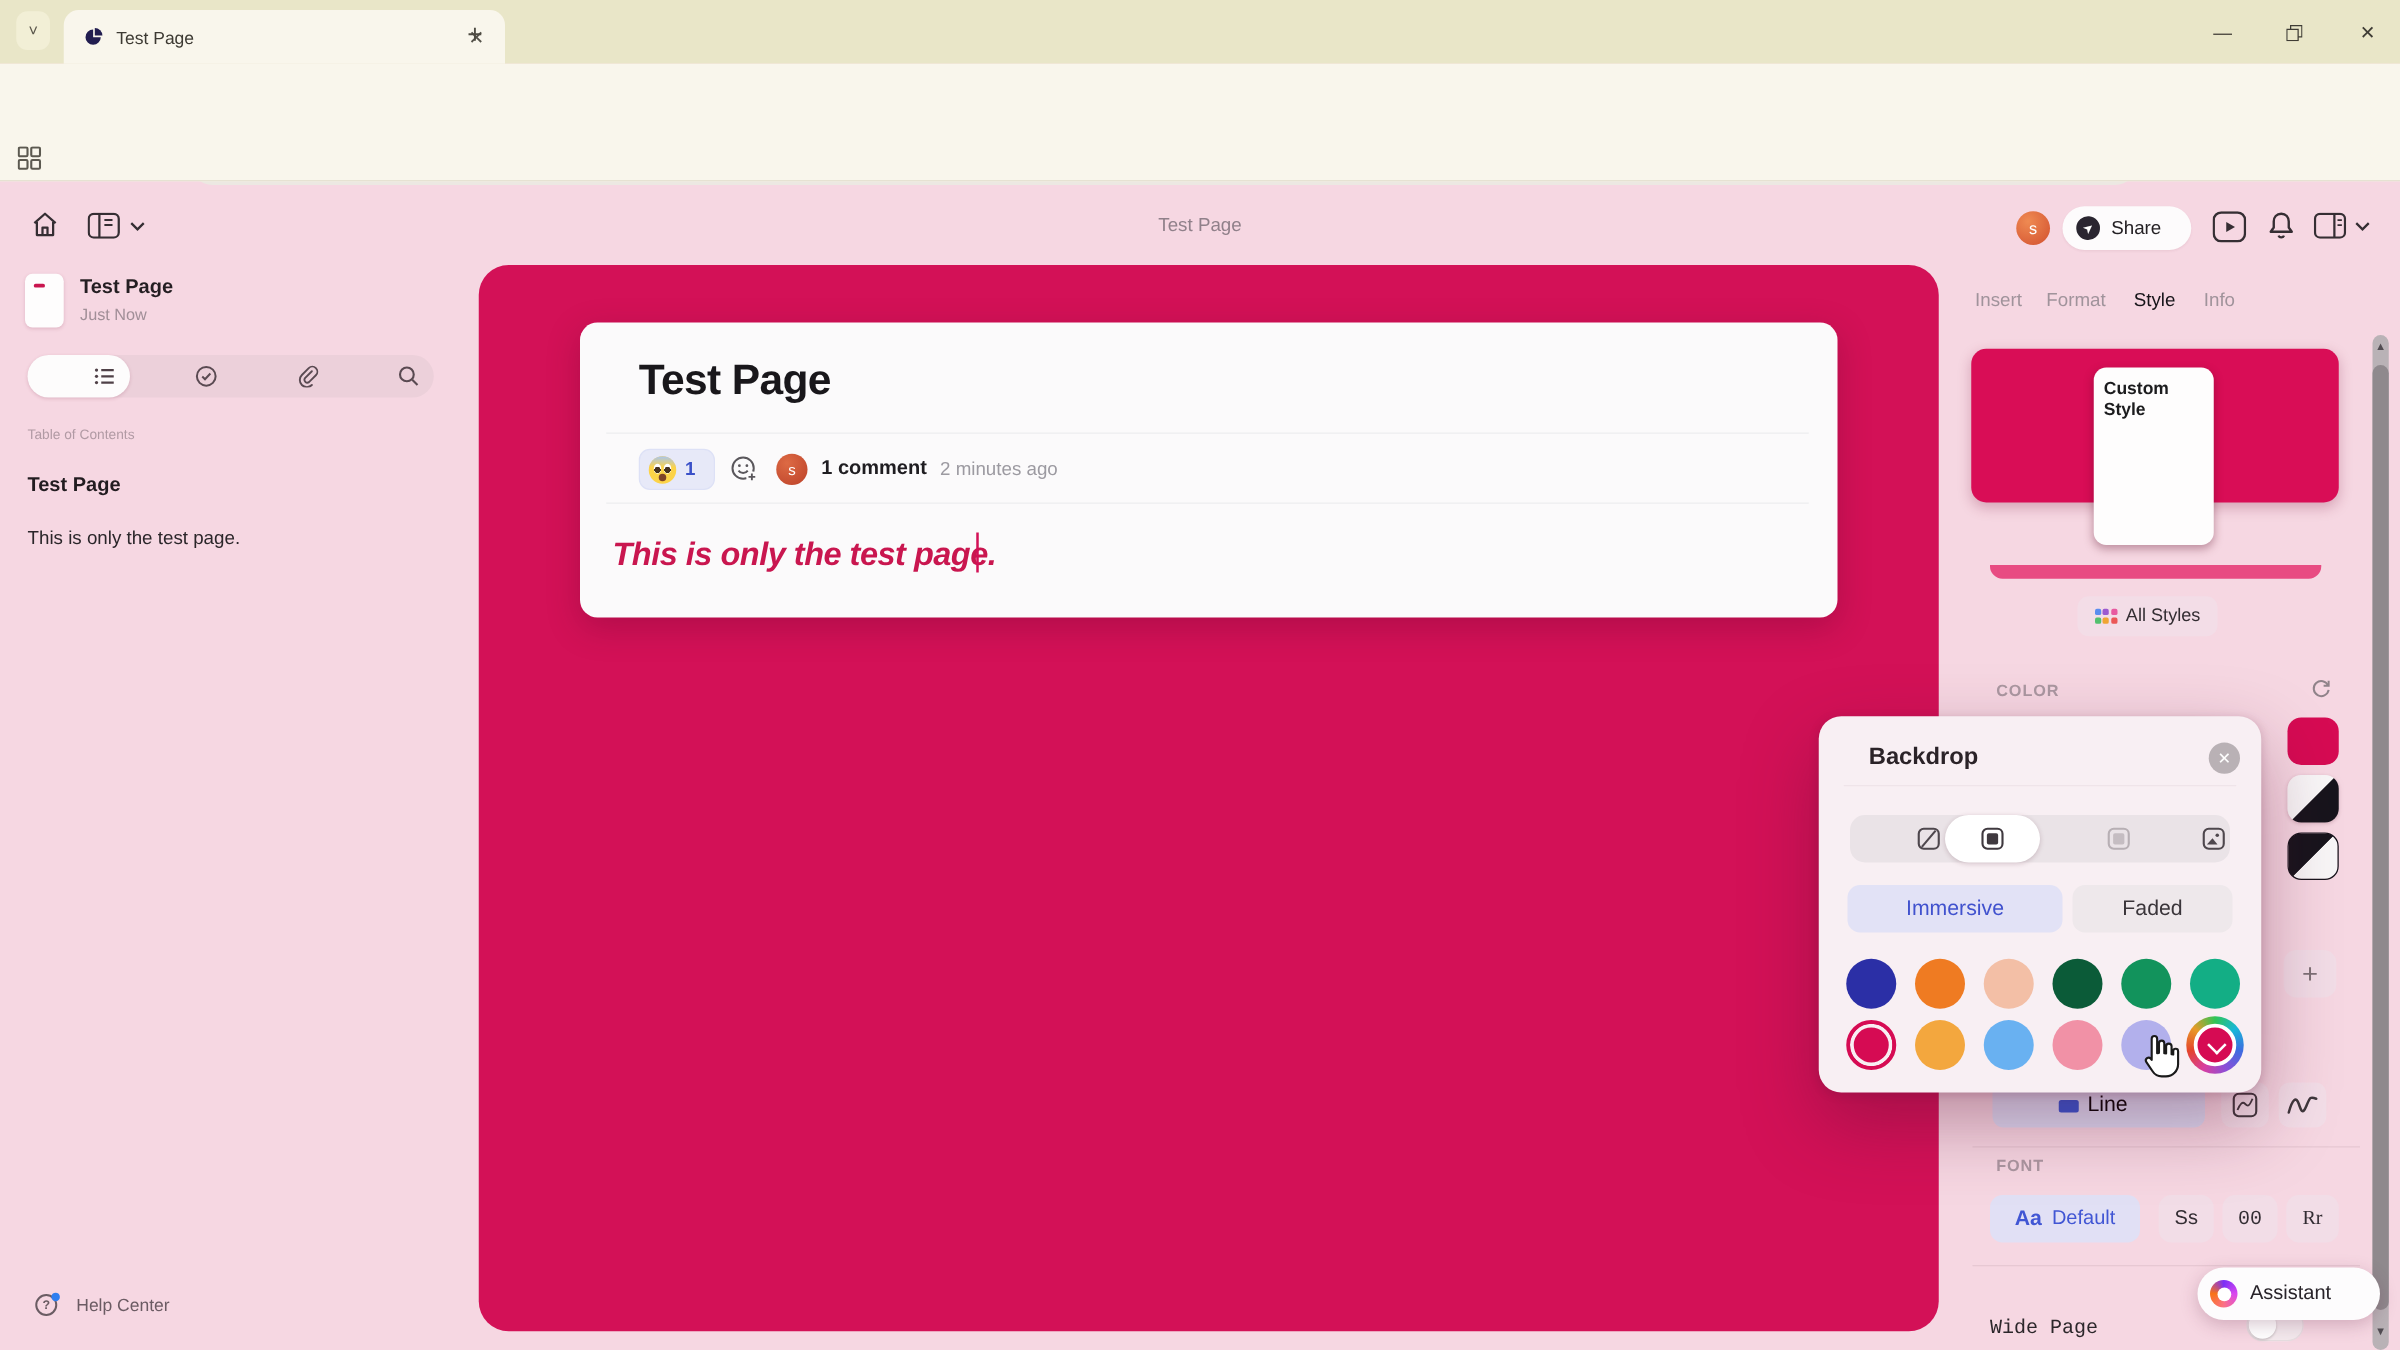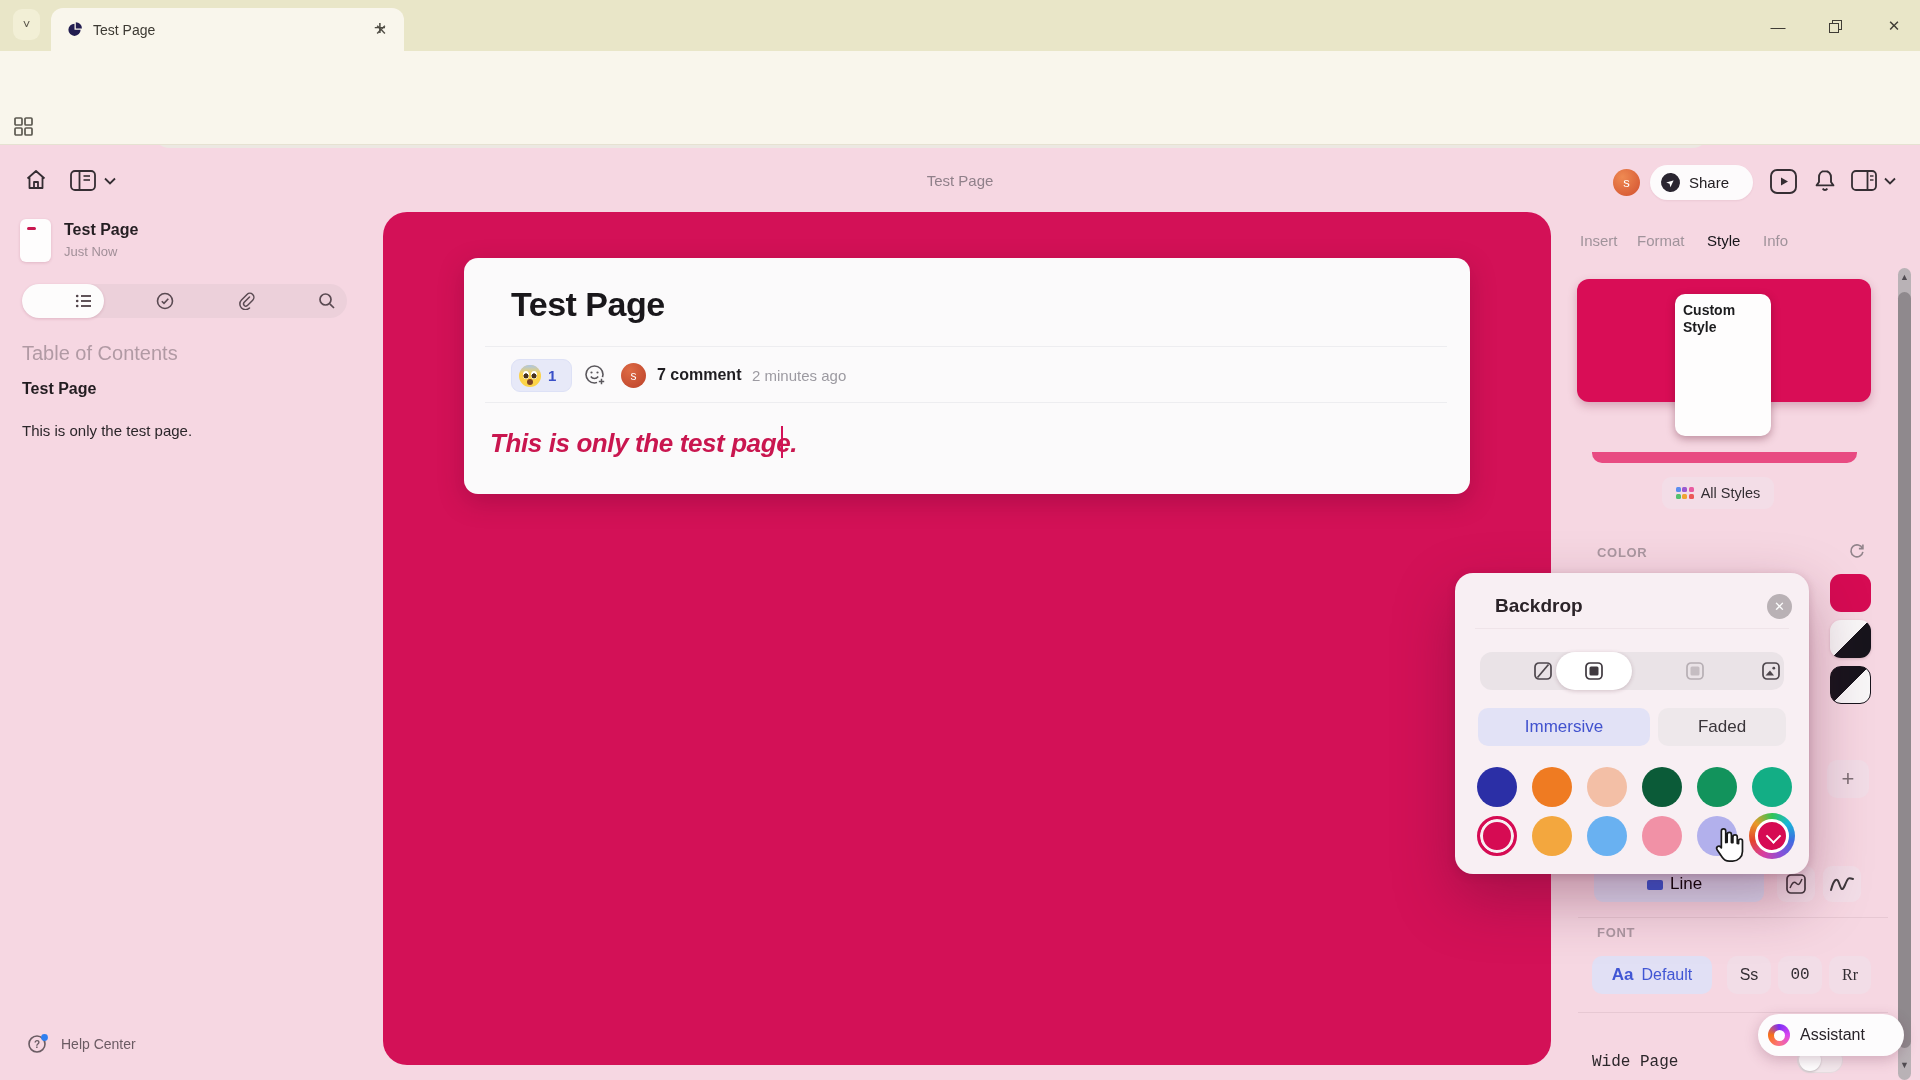--- a/index.html
+++ b/index.html
@@ -30,21 +30,21 @@
   .app-avatar{position:absolute;left:1613px;top:169px;width:27px;height:27px;border-radius:50%;background:radial-gradient(circle at 35% 30%,#ef8a52,#d2502f);color:#fff;font-size:13px;display:flex;align-items:center;justify-content:center;}
 
   
   .doc-thumb{position:absolute;left:20px;top:219px;width:31px;height:43px;background:#fefdfd;border-radius:6px;box-shadow:0 1px 3px rgba(130,40,70,.18);}
   .doc-thumb i{position:absolute;left:7px;top:8px;width:9px;height:3px;border-radius:2px;background:#c9164f;}
   .doc-title{position:absolute;left:64px;top:221px;font-size:16px;font-weight:700;color:#241e22;}
   .doc-sub{position:absolute;left:64px;top:244px;font-size:13px;color:#a18f98;}
   .side-tabs{position:absolute;left:22px;top:284px;width:325px;height:34px;border-radius:17px;background:#ecd0da;}
   .side-seg{position:absolute;left:0;top:0;width:82px;height:34px;border-radius:17px;background:#fdfcfc;box-shadow:0 1px 3px rgba(120,30,60,.18);}
   .side-ic{position:absolute;top:8px;width:18px;height:18px;}
-  .toc-label{position:absolute;left:22px;top:342px;font-size:20px;color:#b19aa4;}
+  .toc-label{position:absolute;left:22px;top:342px;font-size:11px;color:#b19aa4;}
   .toc-1{position:absolute;left:22px;top:380px;font-size:16px;font-weight:700;color:#221c20;}
   .toc-2{position:absolute;left:22px;top:422px;font-size:15px;color:#2b262a;}
   .help{position:absolute;left:27px;top:1033px;display:flex;align-items:center;}
   .help-label{font-size:14px;color:#6b5b63;margin-left:12px;}
 
   
   .backdrop{position:absolute;left:383px;top:212px;width:1168px;height:853px;border-radius:24px;background:#d31157;}
   .doccard{position:absolute;left:464px;top:258px;width:1006px;height:236px;border-radius:14px;background:#fbfafb;box-shadow:0 8px 26px rgba(90,5,40,.28);}
   .doccard-title{position:absolute;left:47px;top:27px;font-size:34px;font-weight:700;color:#19171b;letter-spacing:-.5px;}
   .divider{position:absolute;left:21px;width:962px;height:1px;background:#ededf0;}
@@ -286,21 +286,21 @@
       <svg width="23" height="23" viewBox="0 0 23 23">
           <circle cx="10.5" cy="10.5" r="8.5" fill="none" stroke="#5a575c" stroke-width="1.6"></circle>
           <circle cx="7.5" cy="8.5" r="1.1" fill="#5a575c"></circle>
           <circle cx="13.5" cy="8.5" r="1.1" fill="#5a575c"></circle>
           <path d="M6.8 12.5a4.5 4.5 0 0 0 7.4 0" fill="none" stroke="#5a575c" stroke-width="1.5"></path>
           <circle cx="17.5" cy="17.5" r="4.6" fill="#fbfafb"></circle>
           <path d="M17.5 14.8v5.4M14.8 17.5h5.4" stroke="#5a575c" stroke-width="1.5"></path>
         </svg>
     </div>
     <div class="comment-avatar">s</div>
-    <div class="comment-label">7 comment</div>
+    <div class="comment-label">1 comment</div>
     <div class="comment-time">2 minutes ago</div>
     <div class="divider" style="top:144px"></div>
     <div class="docbody">This is only the test page.</div>
     <div class="caret"></div>
   </div>
 
   <div class="ptab" style="left:1580px">Insert</div>
   <div class="ptab" style="left:1637px">Format</div>
   <div class="ptab active" style="left:1707px">Style</div>
   <div class="ptab" style="left:1763px">Info</div>

